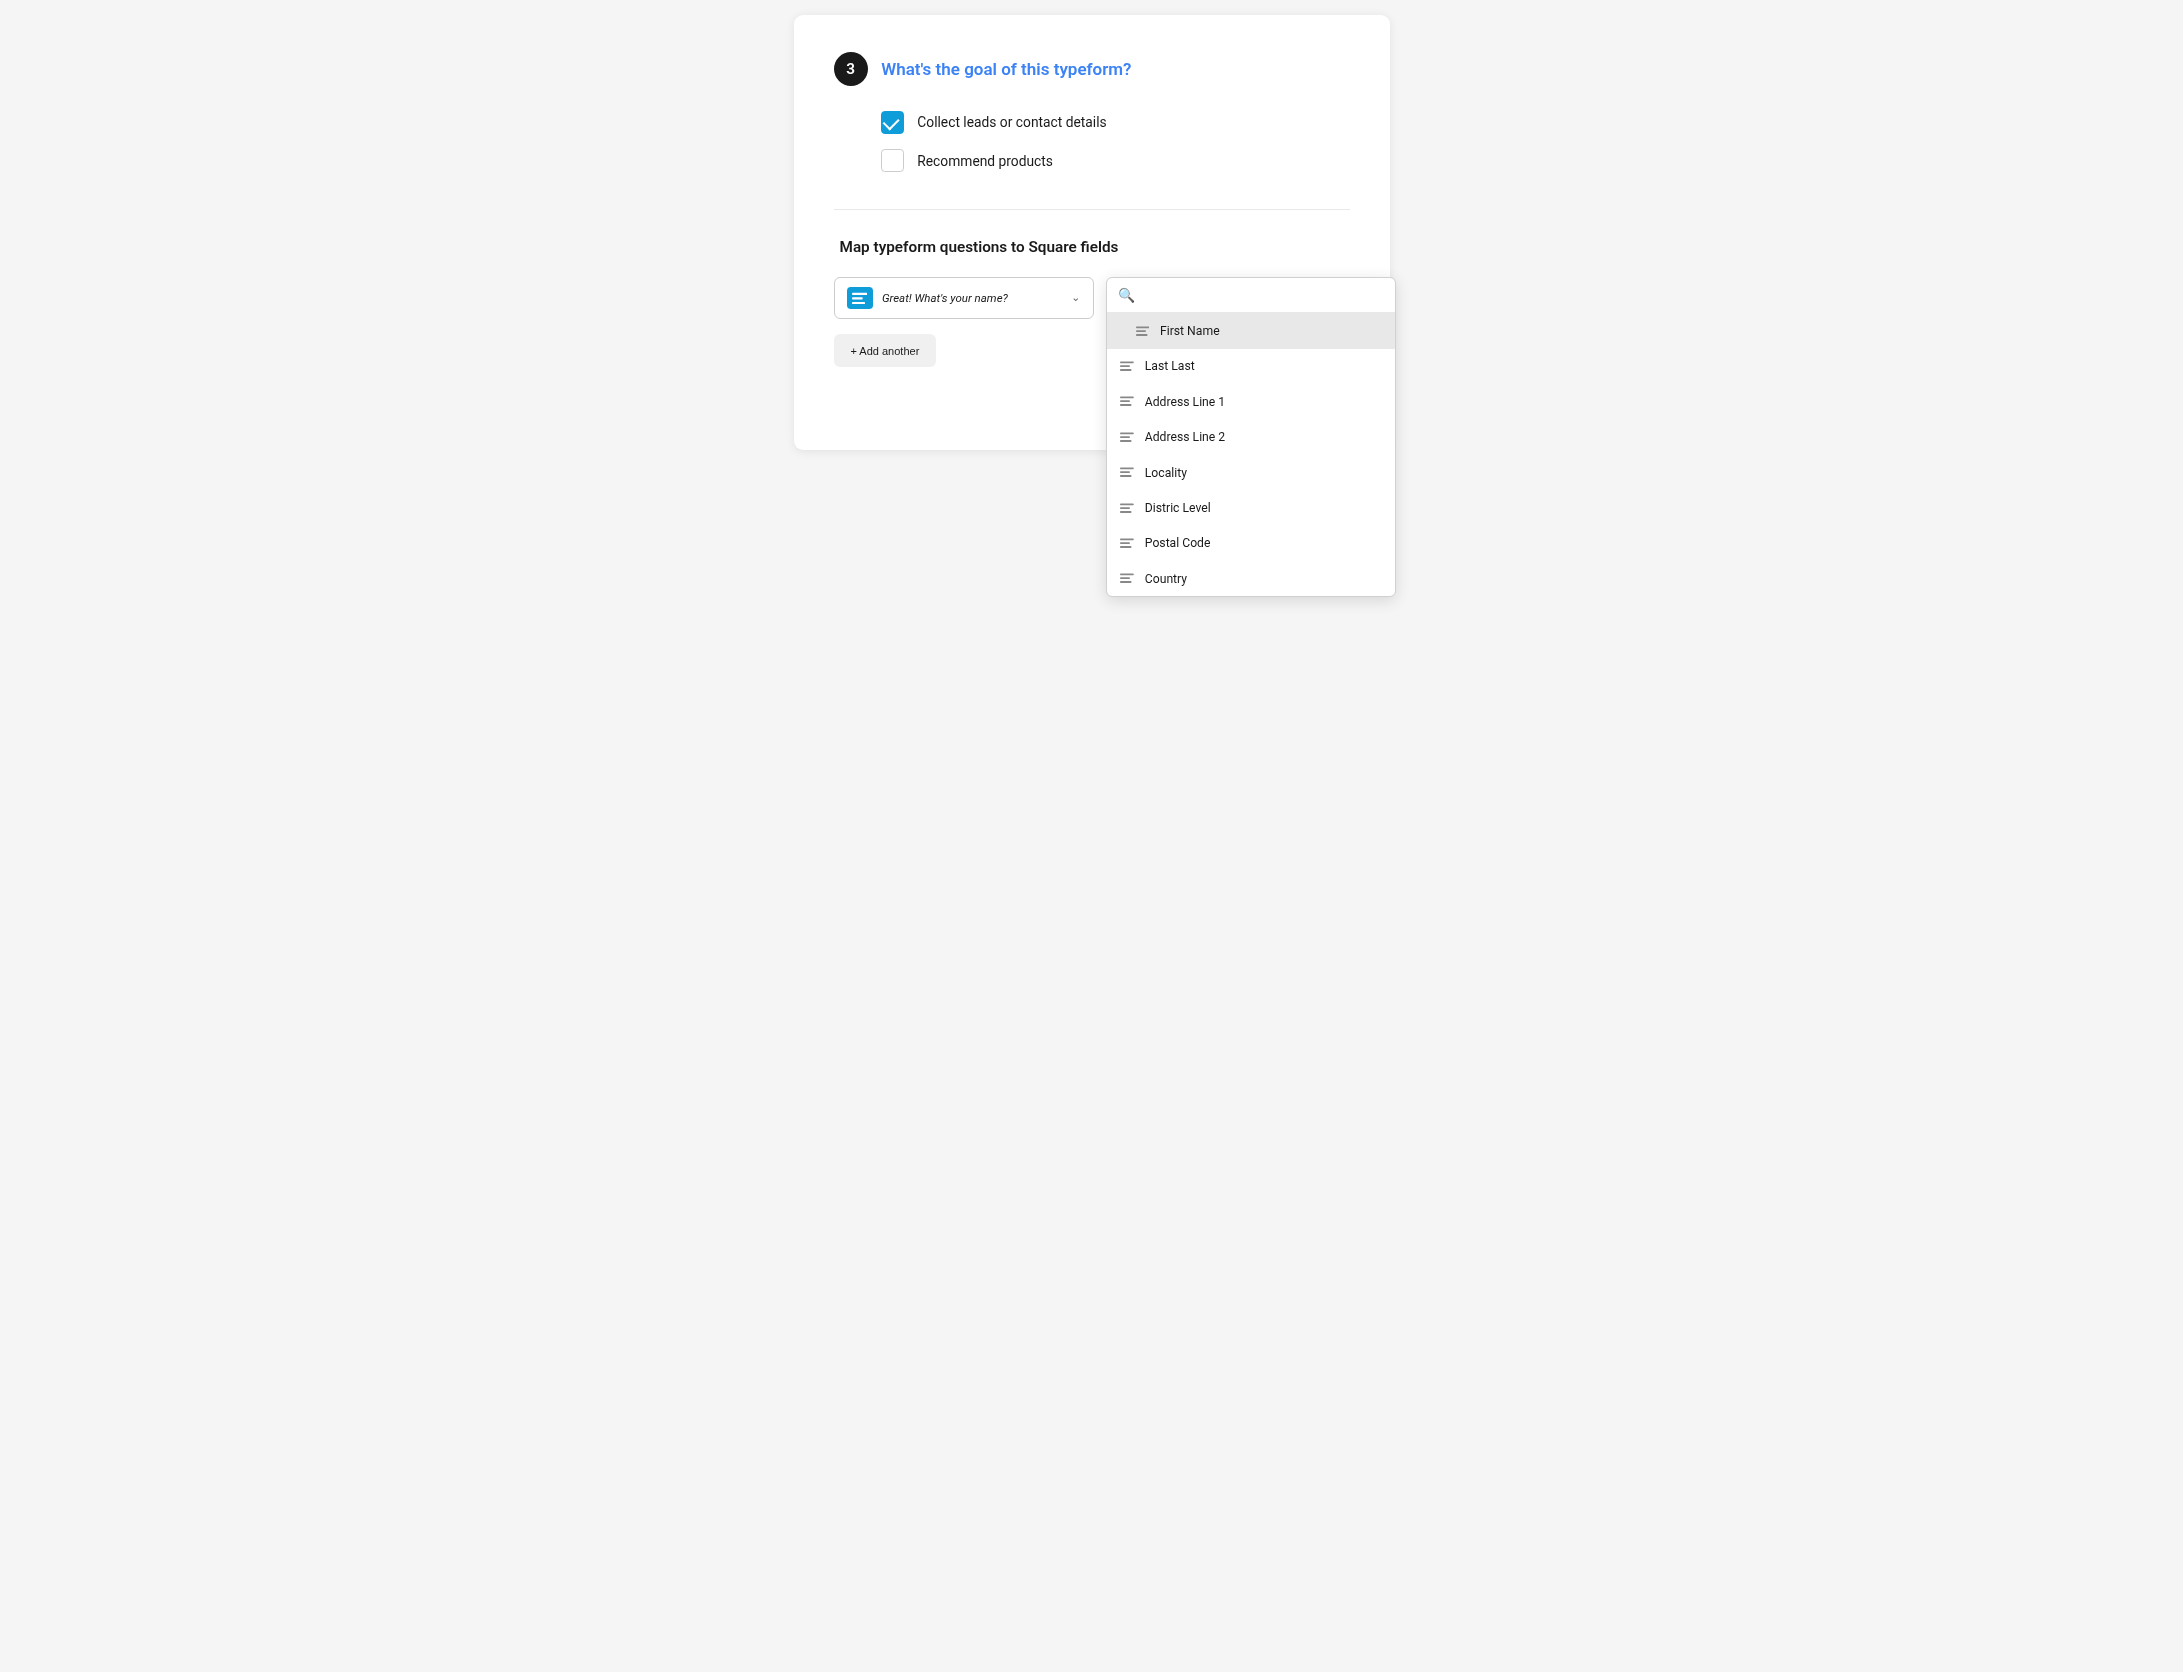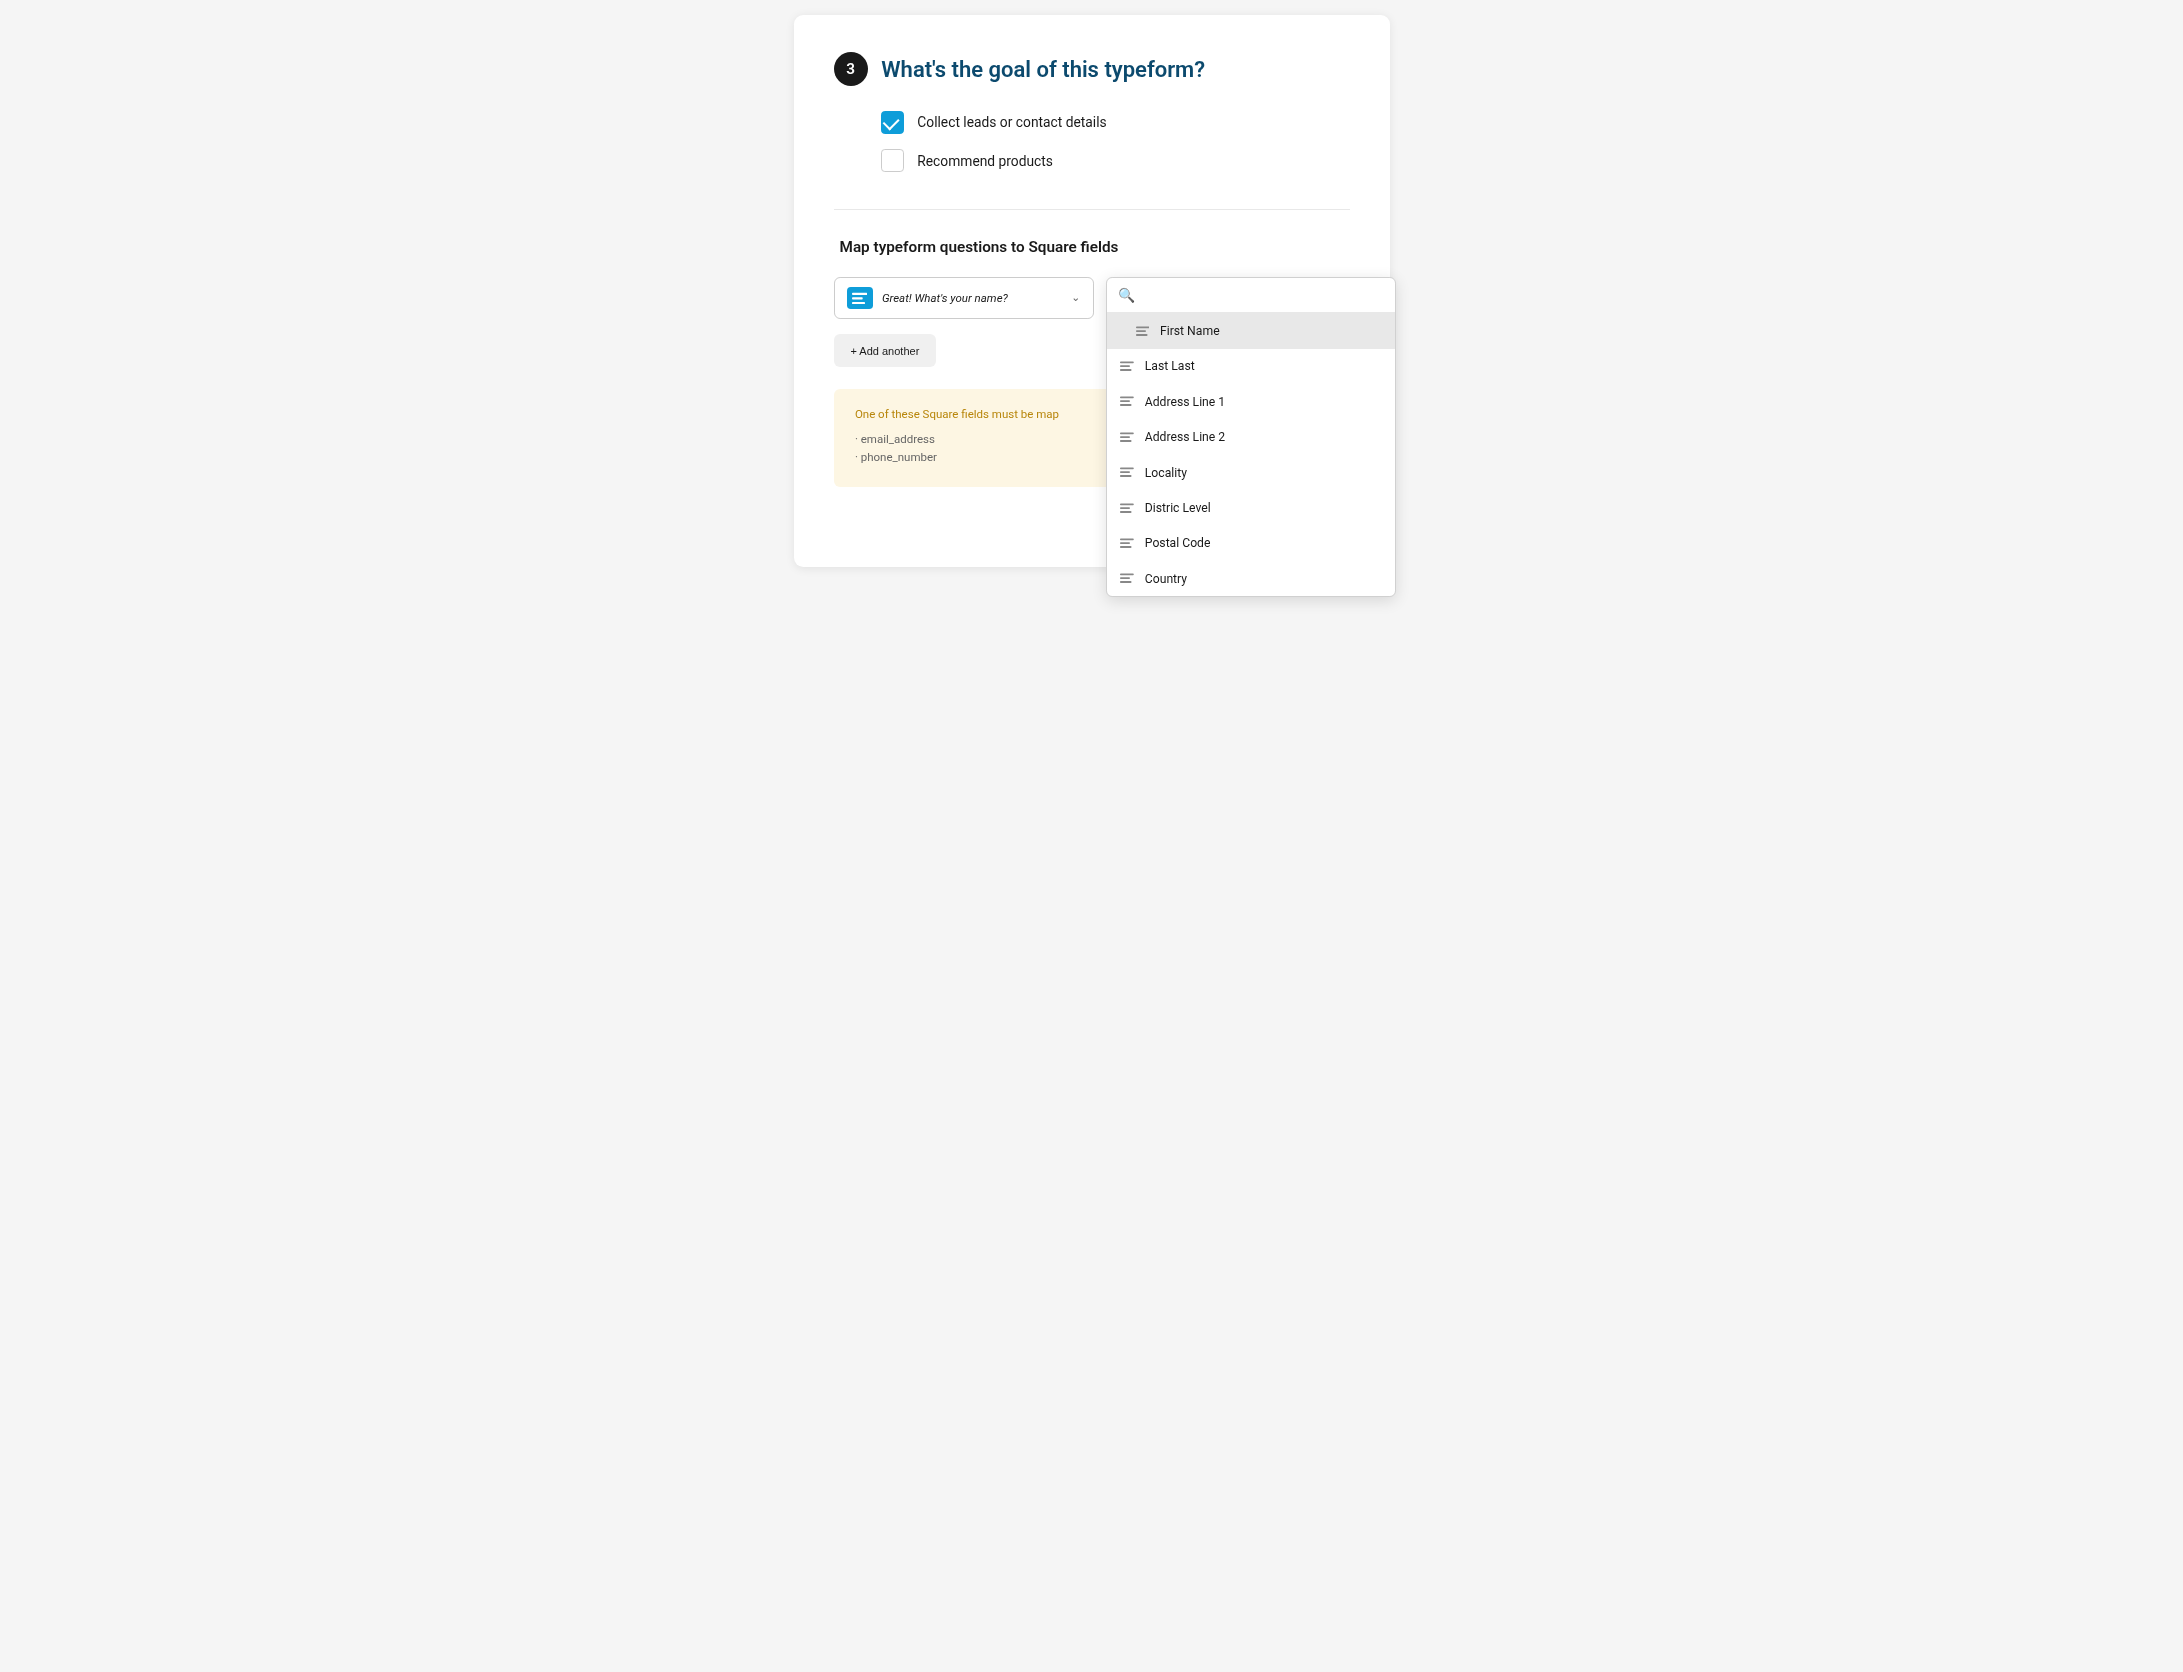--- a/index.html
+++ b/index.html
@@ -44,23 +44,23 @@
       color: #ffffff;
       font-size: 15.3px;
       font-weight: 600;
       display: flex;
       align-items: center;
       justify-content: center;
       flex-shrink: 0;
     }
 
     .section-title {
-      font-size: 22px;
+      font-size: 17px;
       font-weight: 600;
-      color: #0c4a6e;
+      color: #3b82f6;
     }
 
     
     .checkbox-group {
       margin-left: 47px;
       display: flex;
       flex-direction: column;
       gap: 15.3px;
       margin-bottom: 37px;
     }
@@ -440,25 +440,17 @@
         </div>
     </div>
 
     <button class="close-btn">×</button>
   </div>
 
   <button class="add-another-btn">
     <span>+ Add another</span>
   </button>
 
-  <div class="warning-box">
-    <div class="warning-text">One of these Square fields must be map</div>
-    <ul class="warning-list">
-
-    <li>email_address</li>
-        <li>phone_number</li>
-      </ul>
-  </div>
 
   <button class="save-btn">Save</button>
 
 </div>
 
 
 </body></html>

